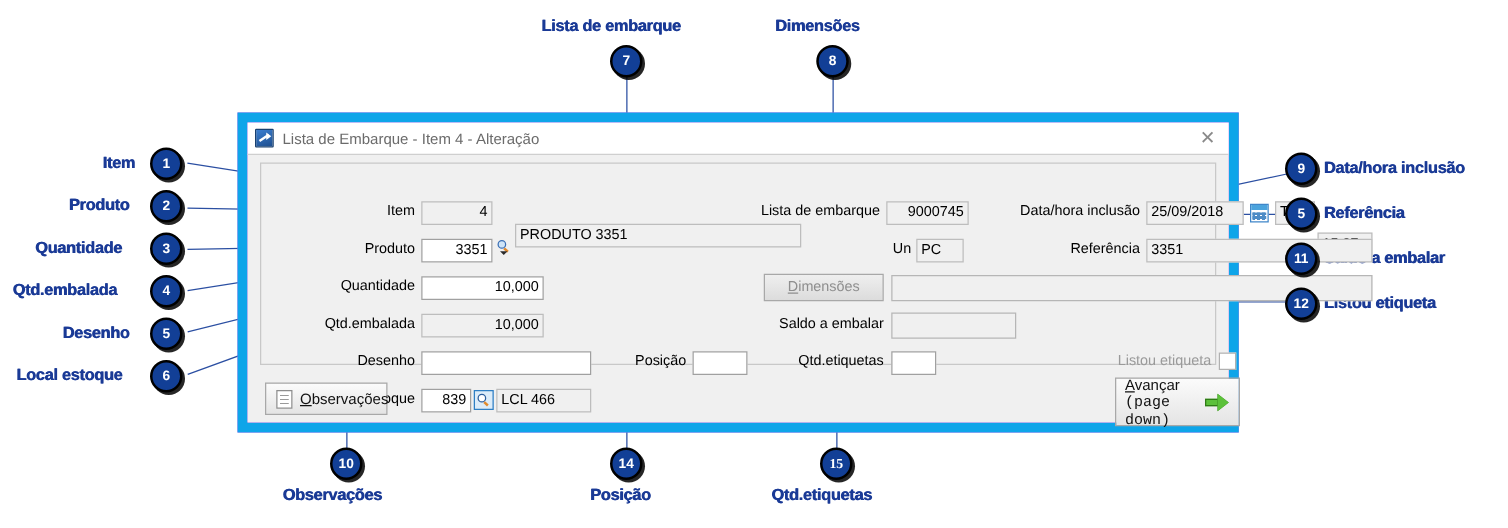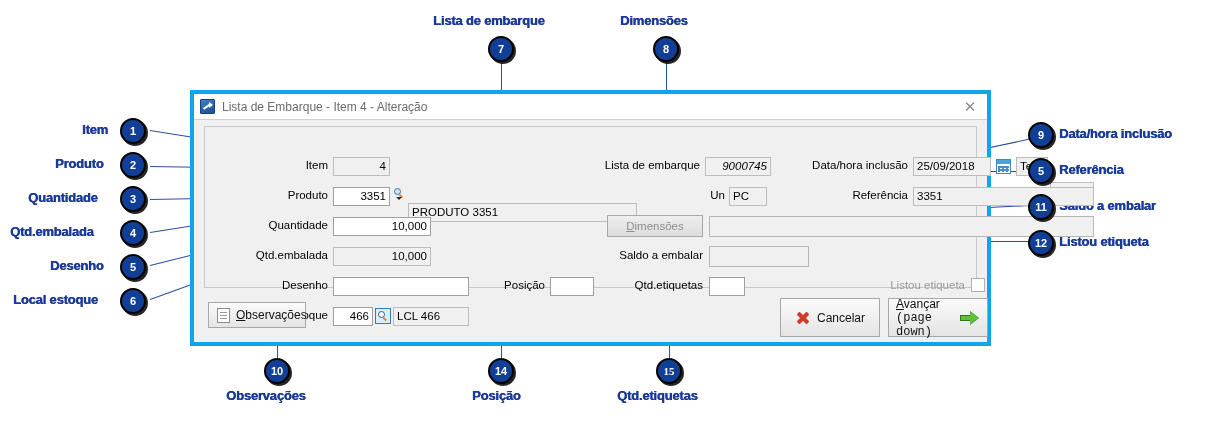--- a/index.html
+++ b/index.html
@@ -44,21 +44,21 @@
     background:#2b4fa2;
     transform-origin:0 0;
     z-index:5;
   }
 
   
   .window{
     position:absolute;
     left:190px;top:90px;width:801px;height:256px;
     background:#d946ef;
-    border:4px solid #0ea5e9;
+    border:8px solid #0ea5e9;
     box-sizing:border-box;
     z-index:10;
   }
   .titlebar{
     height:26px;
     background:#ffffff;
     border-bottom:1px solid #cfcfcf;
     display:flex;align-items:center;
     padding:0 4px 0 6px;
     box-sizing:border-box;
@@ -267,36 +267,36 @@
   </div>
 
   <div class="winbody">
 
     <div class="group">
 
       <span class="lbl" style="left:0px;top:30px;width:123px;">Item</span>
       <span class="fld ro num" style="left:128px;top:30px;width:57px;">4</span>
 
       <span class="lbl" style="left:280px;top:30px;width:215px;">Lista de embarque</span>
-      <span class="fld ro num" style="left:500px;top:30px;width:66px;font-style:italic;">9000745</span>
+      <span class="fld ro num" style="left:500px;top:30px;width:66px;">9000745</span>
 
       <span class="lbl" style="left:580px;top:30px;width:123px;">Data/hora inclusão</span>
       <span class="fld ro" style="left:708px;top:30px;width:78px;">25/09/2018</span>
       <span class="cal" style="left:791px;top:32px;"></span>
       <span class="fld ro" style="left:811px;top:30px;width:32px;">Ter</span>
       <span class="fld ro" style="left:845px;top:30px;width:44px;margin-top:25px;">15:07</span>
 
       <span class="lbl" style="left:0px;top:60px;width:123px;">Produto</span>
       <span class="fld num" style="left:128px;top:60px;width:57px;">3351</span>
       <span class="mag" style="left:188px;top:60px;">
         <span class="ring"></span>
           <span class="hdl"></span>
           <span class="car"></span>
       </span>
-      <span class="fld ro" style="left:203px;top:76px;width:229px;">PRODUTO 3351</span>
+      <span class="fld ro" style="left:203px;top:48px;width:229px;">PRODUTO 3351</span>
 
       <span class="lbl" style="left:455px;top:60px;width:65px;">Un</span>
       <span class="fld ro" style="left:524px;top:60px;width:38px;">PC</span>
       <span class="lbl" style="left:570px;top:60px;width:133px;">Referência</span>
       <span class="fld ro" style="left:708px;top:60px;width:181px;">3351</span>
 
       <span class="lbl" style="left:0px;top:90px;width:123px;">Quantidade</span>
       <span class="fld num" style="left:128px;top:90px;width:98px;">10,000</span>
 
       <div class="btn disabled" style="left:402px;top:88px;width:96px;height:22px;">
@@ -316,38 +316,34 @@
       <span class="lbl" style="left:280px;top:150px;width:60px;">Posição</span>
       <span class="fld" style="left:345px;top:150px;width:44px;"></span>
 
       <span class="lbl" style="left:385px;top:150px;width:113px;">Qtd.etiquetas</span>
       <span class="fld" style="left:504px;top:150px;width:36px;"></span>
 
       <span class="lbl dim" style="left:640px;top:150px;width:120px;">Listou etiqueta</span>
       <span class="chk" style="left:766px;top:151px;"></span>
 
       <span class="lbl" style="left:0px;top:180px;width:123px;">Local estoque</span>
-      <span class="fld num" style="left:128px;top:180px;width:40px;">466</span>
+      <span class="fld num" style="left:128px;top:180px;width:40px;">839</span>
       <span class="magbtn" style="left:170px;top:181px;">
         <span class="ring"></span>
           <span class="hdl"></span>
       </span>
       <span class="fld ro" style="left:188px;top:180px;width:76px;">LCL 466</span>
 
     </div>
 
     <div class="bigbtn" style="left:14px;top:182px;width:98px;height:26px;padding:0 8px;">
       <span class="note-icon"></span>
       <span><u>O</u>bservações</span>
     </div>
 
-    <div class="bigbtn" style="left:586px;top:178px;width:100px;height:39px;justify-content:center;">
-      <span class="x-icon"></span>
-      <span>Cancelar</span>
-    </div>
 
     <div class="bigbtn" style="left:694px;top:178px;width:100px;height:39px;padding:0 7px;">
       <span style="flex:1;line-height:14px;">
         <span style="display:block;"><u>A</u>vançar</span>
         <span style="display:block;font-family:Liberation Mono, monospace;">(page down)</span>
       </span>
       <span class="arrow-icon"></span>
     </div>
 
   </div>

